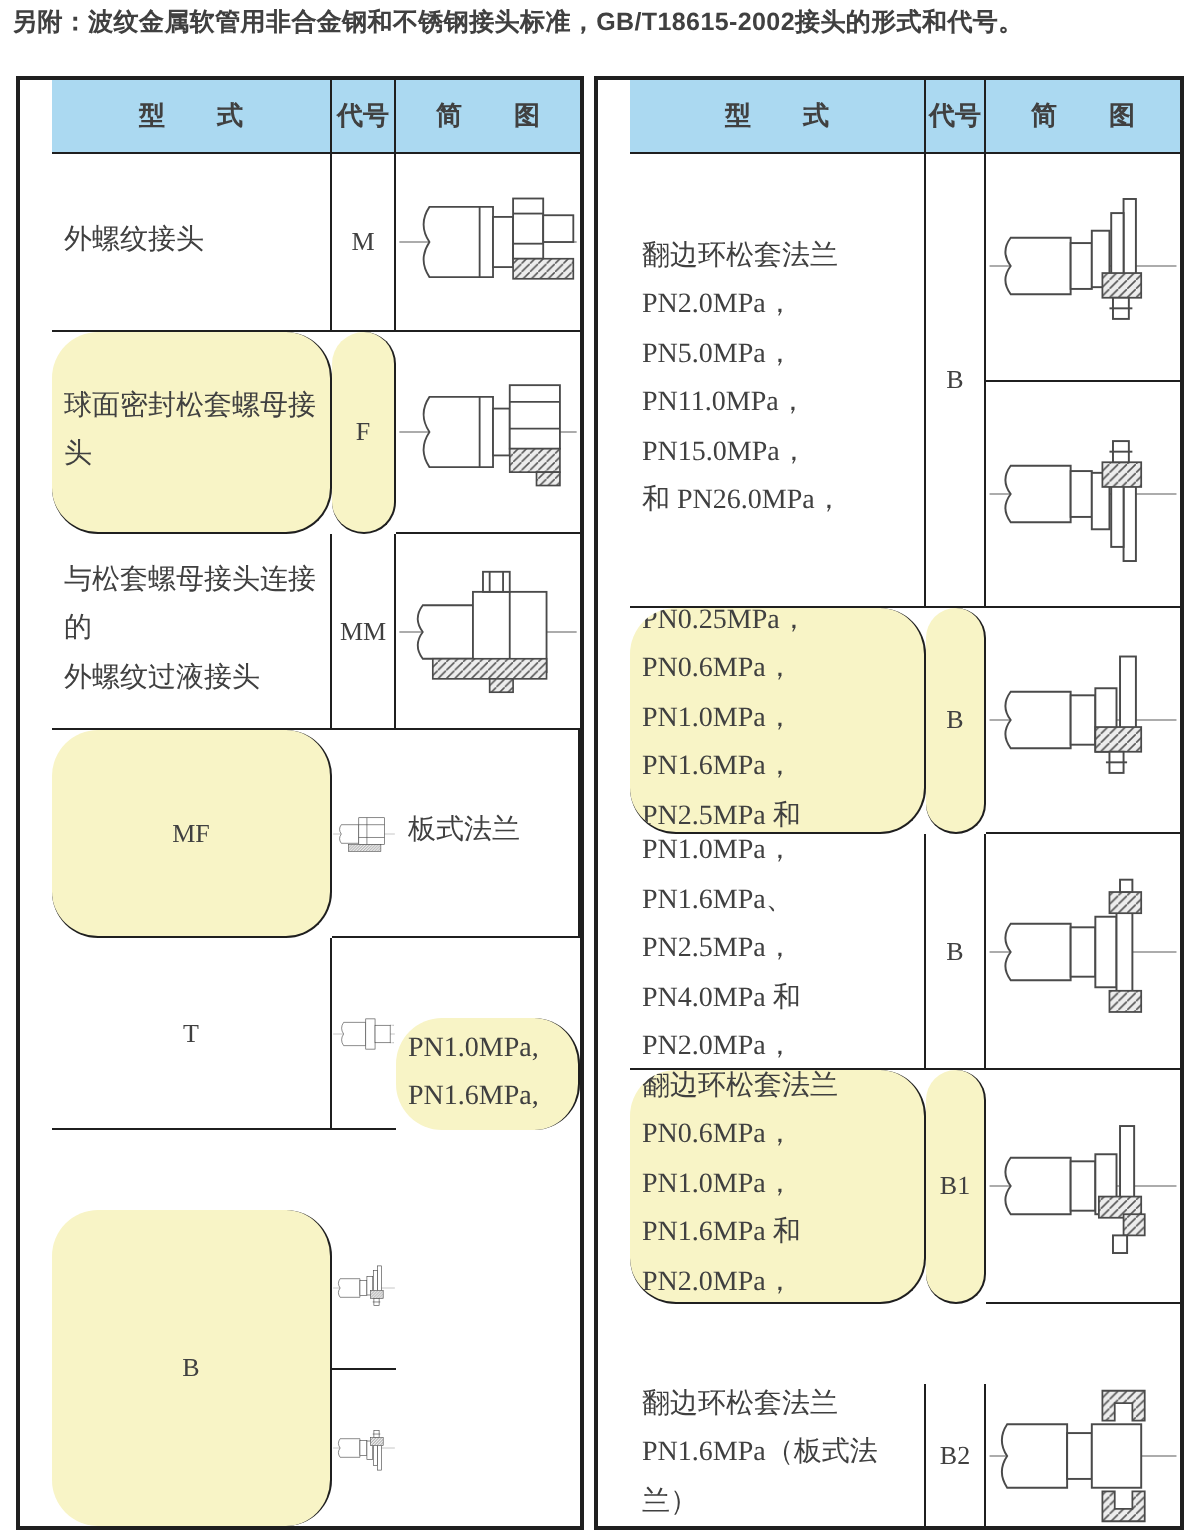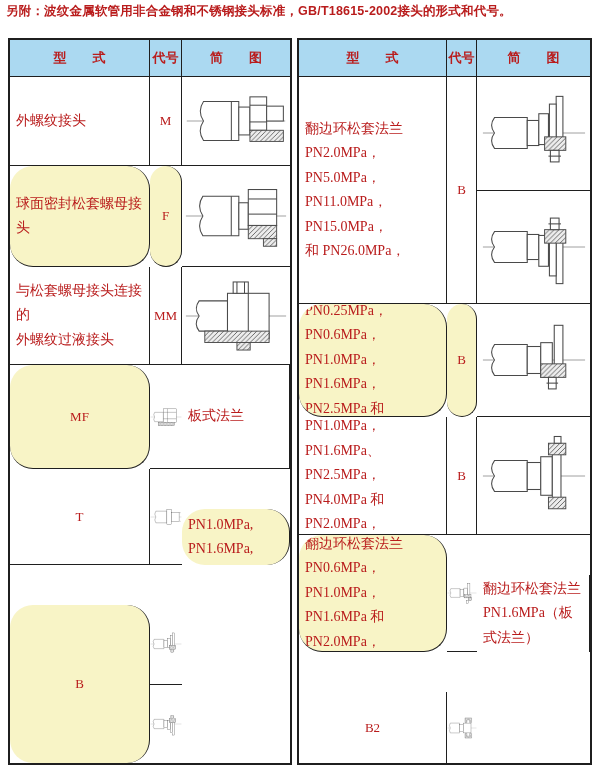--- a/index.html
+++ b/index.html
@@ -1,20 +1,20 @@
 <!DOCTYPE html>
 <html><head>
 <meta charset="utf-8">
 <style>
   html,body{margin:0;padding:0;background:#ffffff;}
   .page{position:relative;width:600px;height:768px;background:#ffffff;overflow:hidden;
-        font-family:"Liberation Serif","DejaVu Serif",serif;color:#b91c1c;}
+        font-family:"Liberation Serif","DejaVu Serif",serif;color:#404040;}
   .title{position:absolute;left:6px;top:3px;font-size:12.5px;font-weight:bold;
          font-family:"Liberation Sans","DejaVu Sans",sans-serif;letter-spacing:0.2px;}
-  .tbl{position:absolute;display:grid;background:#fff;border:2px solid #1f1f1f;box-sizing:border-box;}
+  .tbl{position:absolute;display:grid;background:#fff;border:2px solid #1f1f1f;box-sizing:border-box;padding-left:16px;}
   #tblL{left:8px;top:38px;width:284px;height:727px;
         grid-template-columns:140px 32px 1fr;
         grid-template-rows:37px 89px 101px 98px 104px 96px 1fr;}
   #tblR{left:297px;top:38px;width:295px;height:727px;
         grid-template-columns:148px 30px 1fr;
         grid-template-rows:37px 227px 113px 118px 117px 1fr;}
   .cell{border-right:1.6px solid #1f1f1f;border-bottom:1.6px solid #1f1f1f;
         display:flex;align-items:center;box-sizing:border-box;min-width:0;min-height:0;overflow:hidden;}
   .lc{border-right:none;}
   .lr{border-bottom:none;margin-top:40px;}
@@ -237,20 +237,21 @@
         <rect class="s" x="74" y="14" width="9" height="56"></rect>
         <rect class="hh" fill="url(#ht)" x="70" y="8" width="18" height="12"></rect>
         <rect class="s" x="76" y="1" width="7" height="7"></rect>
         <rect class="hh" fill="url(#ht)" x="70" y="64" width="18" height="12"></rect>
       </svg>
     </div>
 
     <div class="cell type yellow">翻边环松套法兰
 PN0.6MPa， PN1.0MPa，
 PN1.6MPa 和 PN2.0MPa，</div>
+    <div class="cell code yellow">B1</div>
     <div class="cell diag lc">
       <svg viewBox="0 0 110 84" width="106" height="92">
         <line class="cl" x1="2" y1="42" x2="108" y2="42"></line>
         <path class="s" d="M14 26 q-6 8 0 16 q-6 8 0 16 h34 v-32 z"></path>
         <rect class="s" x="48" y="28" width="14" height="28"></rect>
         <rect class="s" x="62" y="24" width="12" height="34"></rect>
         <rect class="s" x="76" y="8" width="8" height="50"></rect>
         <rect class="hh" fill="url(#ht)" x="64" y="48" width="24" height="12"></rect>
         <rect class="hh" fill="url(#ht)" x="78" y="58" width="12" height="12"></rect>
         <rect class="s" x="72" y="70" width="8" height="10"></rect>

